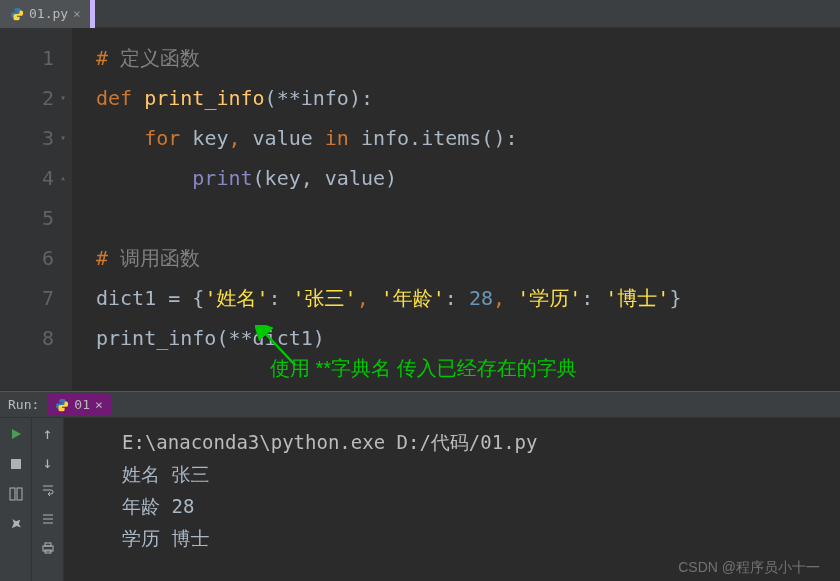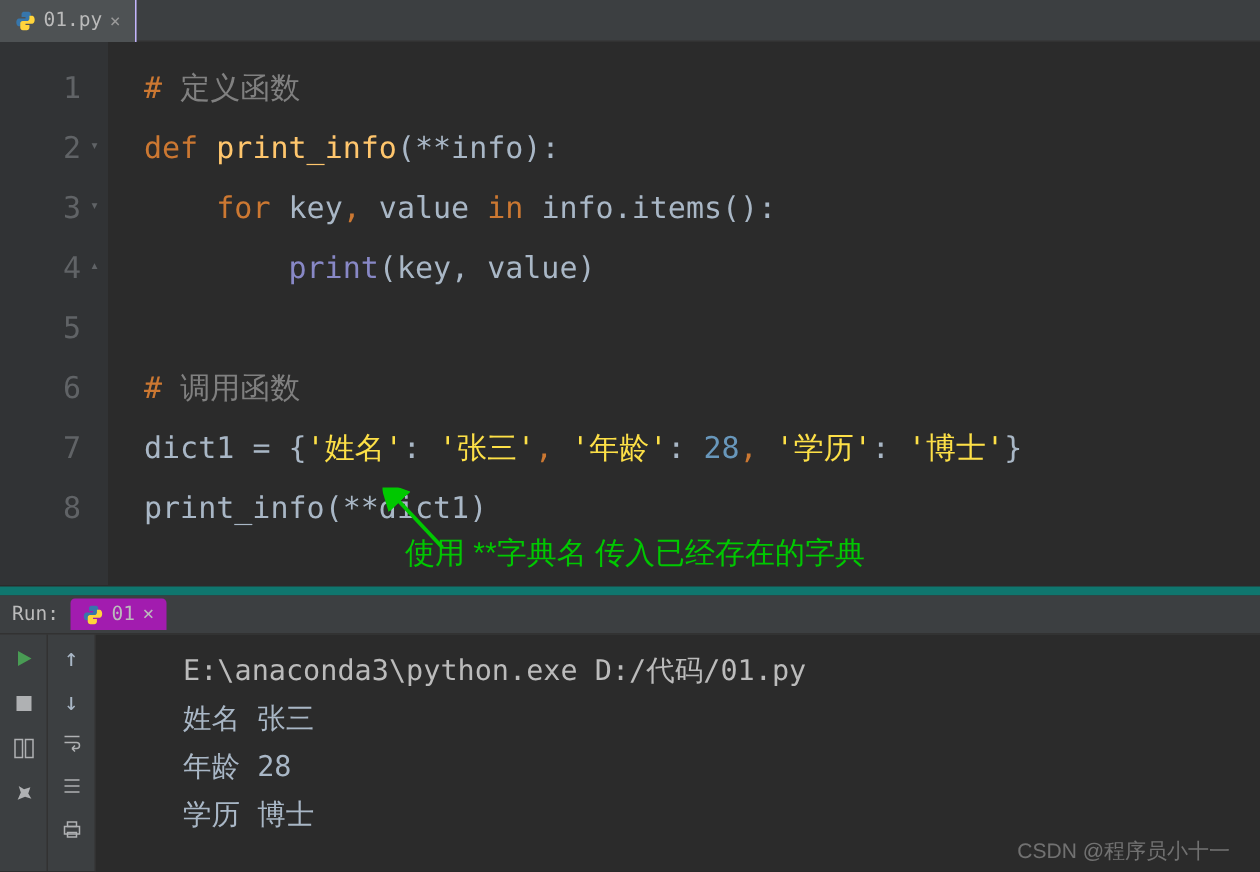--- a/index.html
+++ b/index.html
@@ -21,21 +21,21 @@
 }
 .tab {
   background: #4e5254;
   height: 28px;
   padding: 0 10px;
   display: flex;
   align-items: center;
   gap: 5px;
   font-size: 13px;
   color: #bbbbbb;
-  border-right: 1px solid #c4b5fd;
+  border-right: 5px solid #c4b5fd;
 }
 .tab .close { color: #999; font-size: 12px; cursor: pointer; }
 .py-icon {
   width: 14px; height: 14px;
   display: inline-flex;
   align-items: center;
   justify-content: center;
 }
 .editor-area {
   display: flex;
@@ -101,38 +101,38 @@
   pointer-events: none;
 }
 
 .run-panel {
   position: absolute;
   bottom: 0;
   left: 0;
   right: 0;
   height: 190px;
   background: #2b2b2b;
-  border-top: 6px solid #0f766e;
+  border-top: 1px solid #0f766e;
 }
 .run-header {
   height: 26px;
   background: #3c3f41;
   display: flex;
   align-items: center;
   padding: 0 8px;
   gap: 8px;
   font-size: 13px;
   color: #bbbbbb;
   border-bottom: 1px solid #323232;
 }
 .run-tab {
   display: flex;
   align-items: center;
   gap: 5px;
-  background: #a21caf;
+  background: #701a75;
   padding: 3px 8px;
   border-radius: 3px 3px 0 0;
 }
 .run-body {
   display: flex;
   height: calc(100% - 26px);
 }
 .run-toolbar {
   width: 32px;
   background: #3c3f41;

